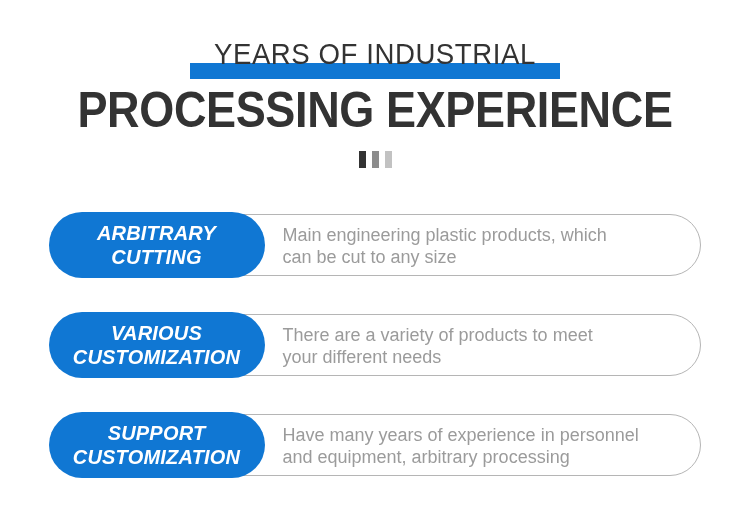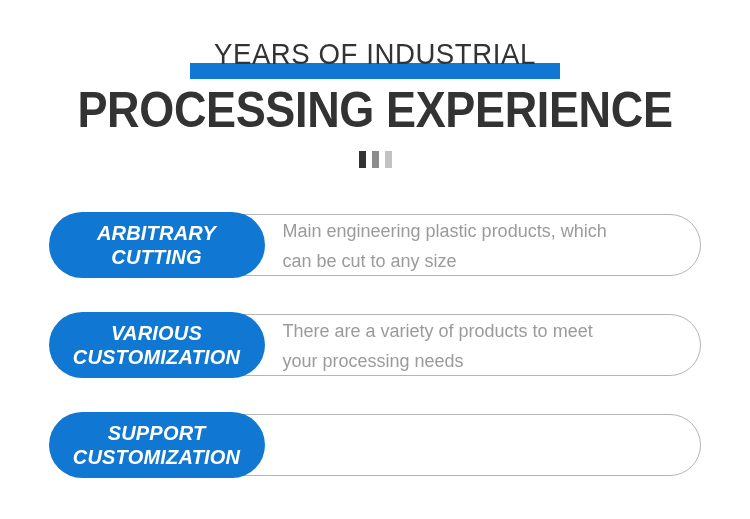--- a/index.html
+++ b/index.html
@@ -140,21 +140,21 @@
     position: absolute;
     top: 0;
     height: 62px;
     display: flex;
     flex-direction: column;
     justify-content: center;
     color: #9b9b9b;
     font-family: "Liberation Sans Narrow", "Liberation Sans", sans-serif;
     font-size: 18px;
     font-weight: 400;
-    line-height: 30px;
+    line-height: 22px;
     white-space: pre-line;
     z-index: 1;
   }
 
   
   .row-1 .feature-pill { width: 216px; }
   .row-1 .feature-desc { left: 232px; right: 20px; }
 
   .row-2 .feature-pill { width: 216px; }
   .row-2 .feature-desc { left: 232px; right: 20px; }
@@ -194,25 +194,27 @@
       <div class="feature-desc">Main engineering plastic products, which
 can be cut to any size</div>
     </div>
 
     <div class="feature-row row-2">
       <div class="feature-pill">
         <span class="feature-pill-label">VARIOUS
 CUSTOMIZATION</span>
       </div>
       <div class="feature-desc">There are a variety of products to meet
-your processing needs</div>
+your different needs</div>
     </div>
 
     <div class="feature-row row-3">
       <div class="feature-pill">
         <span class="feature-pill-label">SUPPORT
 CUSTOMIZATION</span>
       </div>
+      <div class="feature-desc">Have many years of experience in personnel
+and equipment, arbitrary processing</div>
     </div>
 
   </div>
 
 </div>
 
 </body></html>

